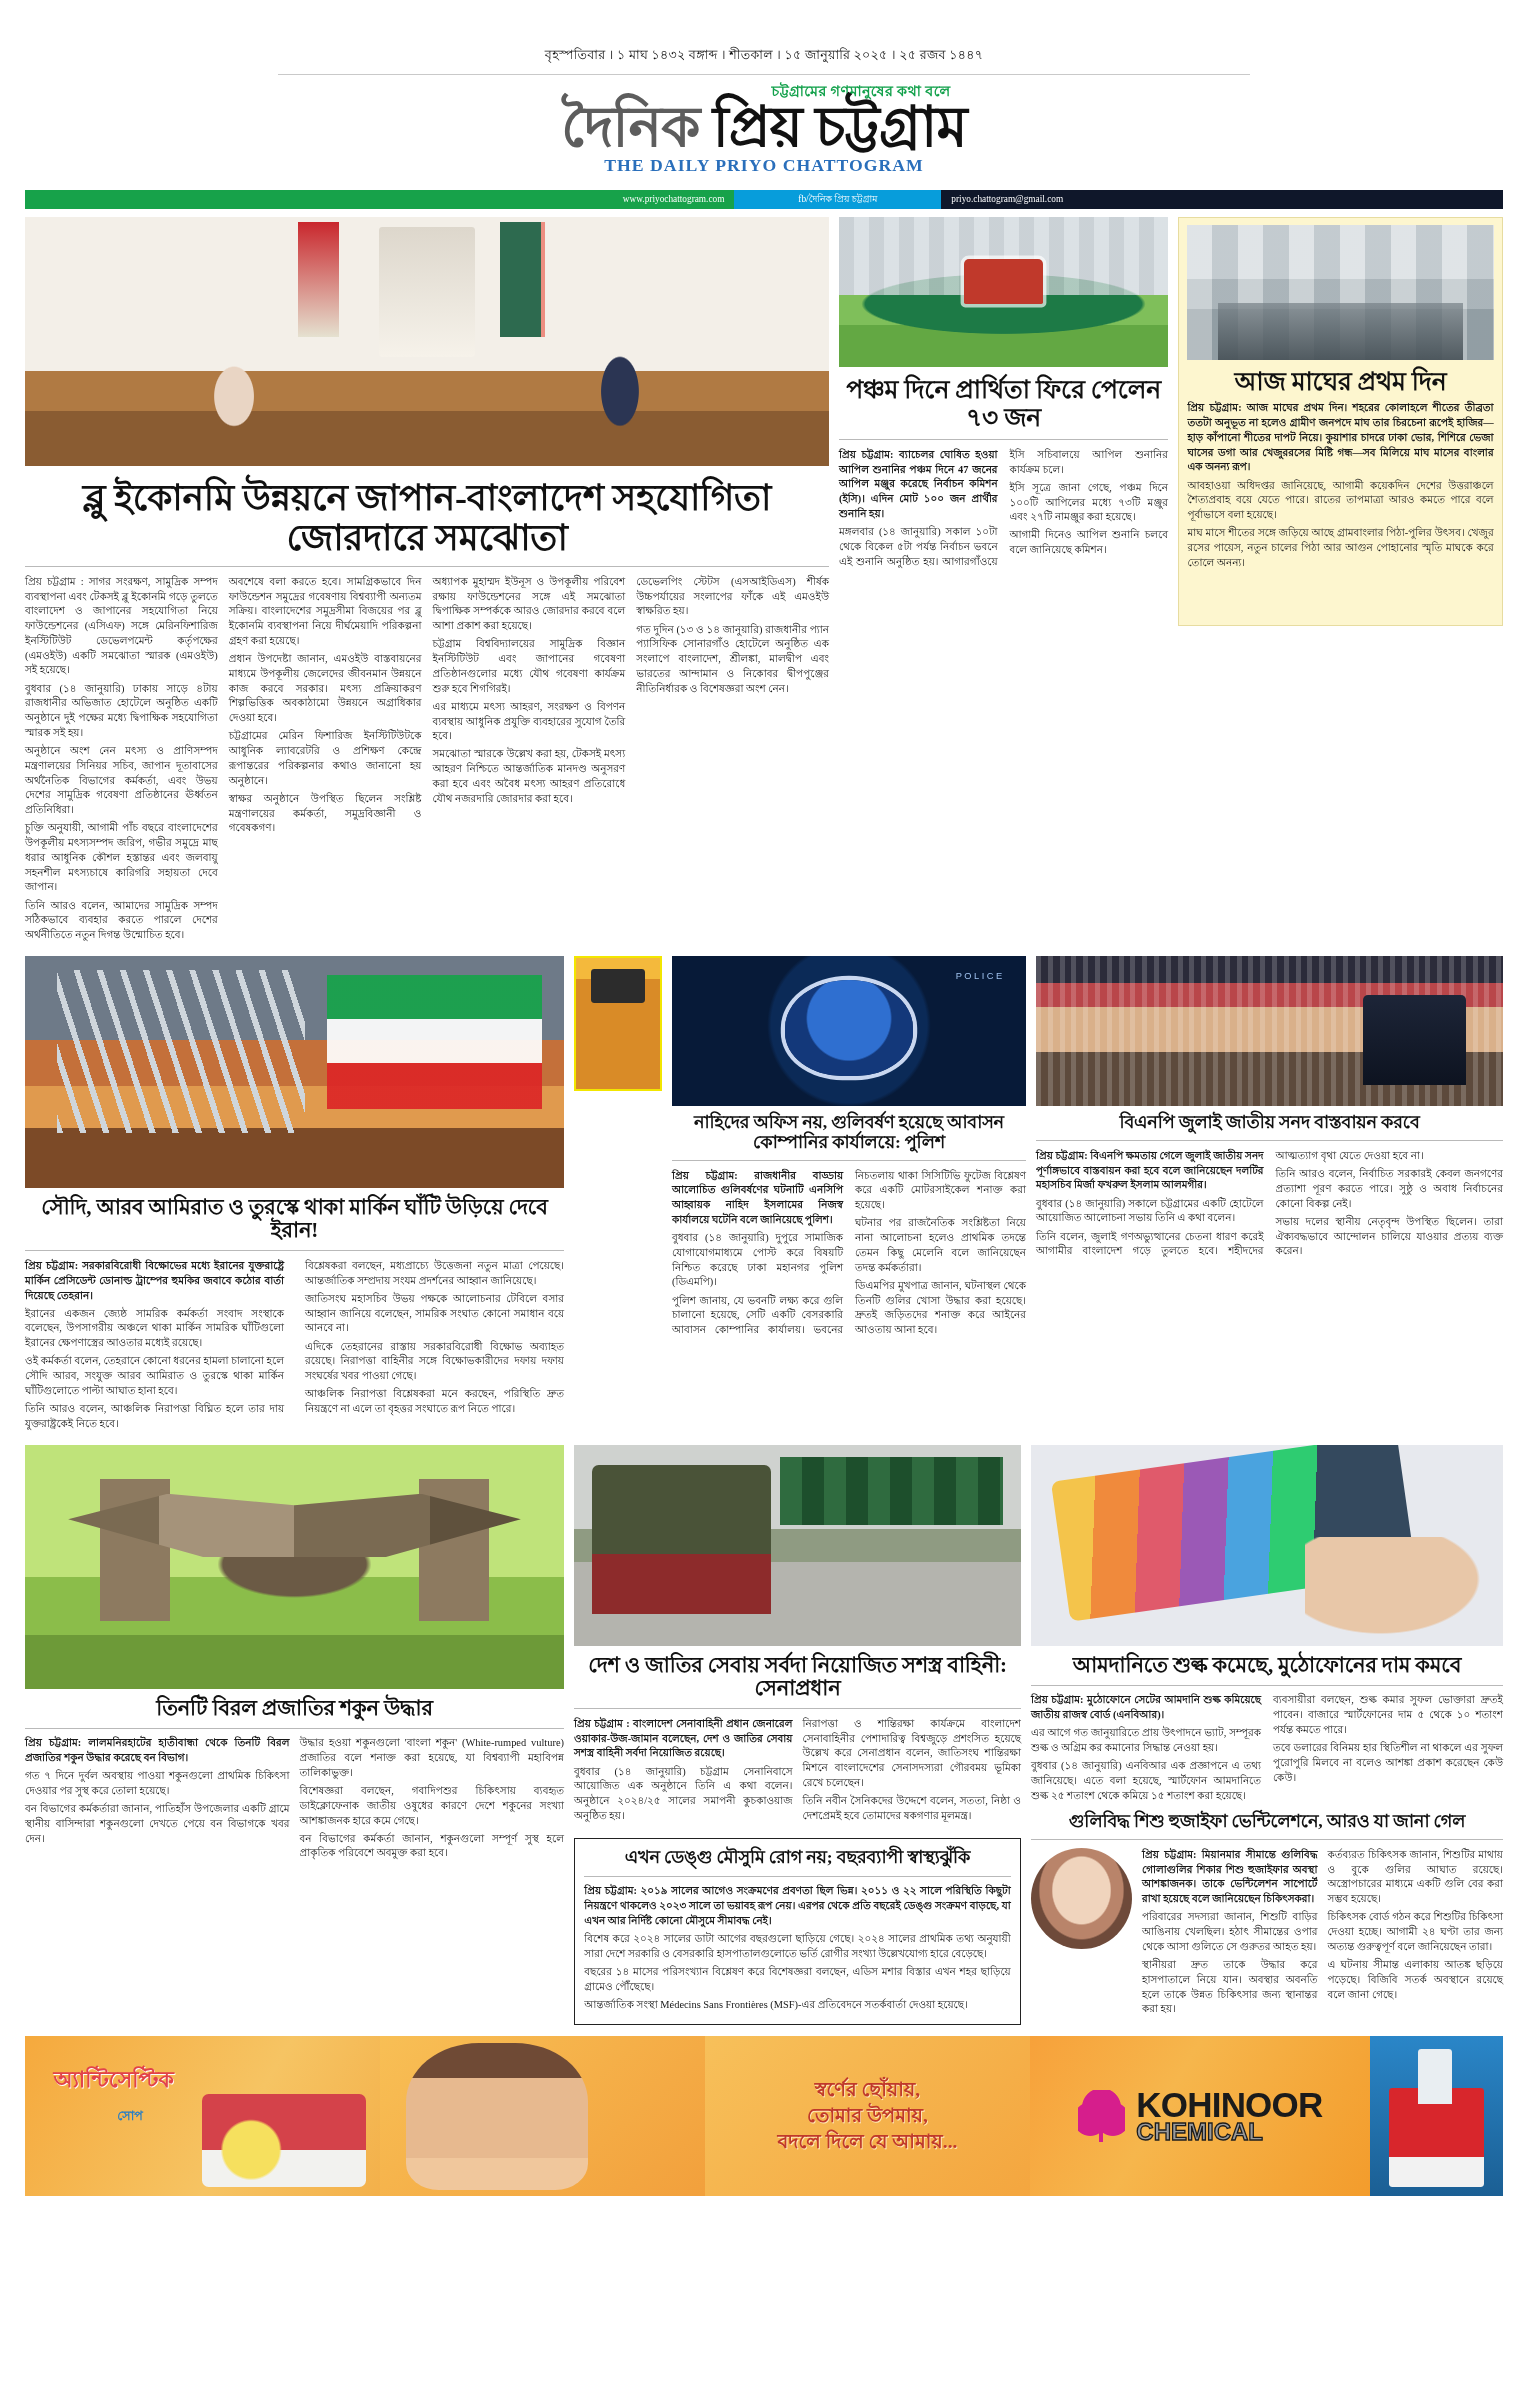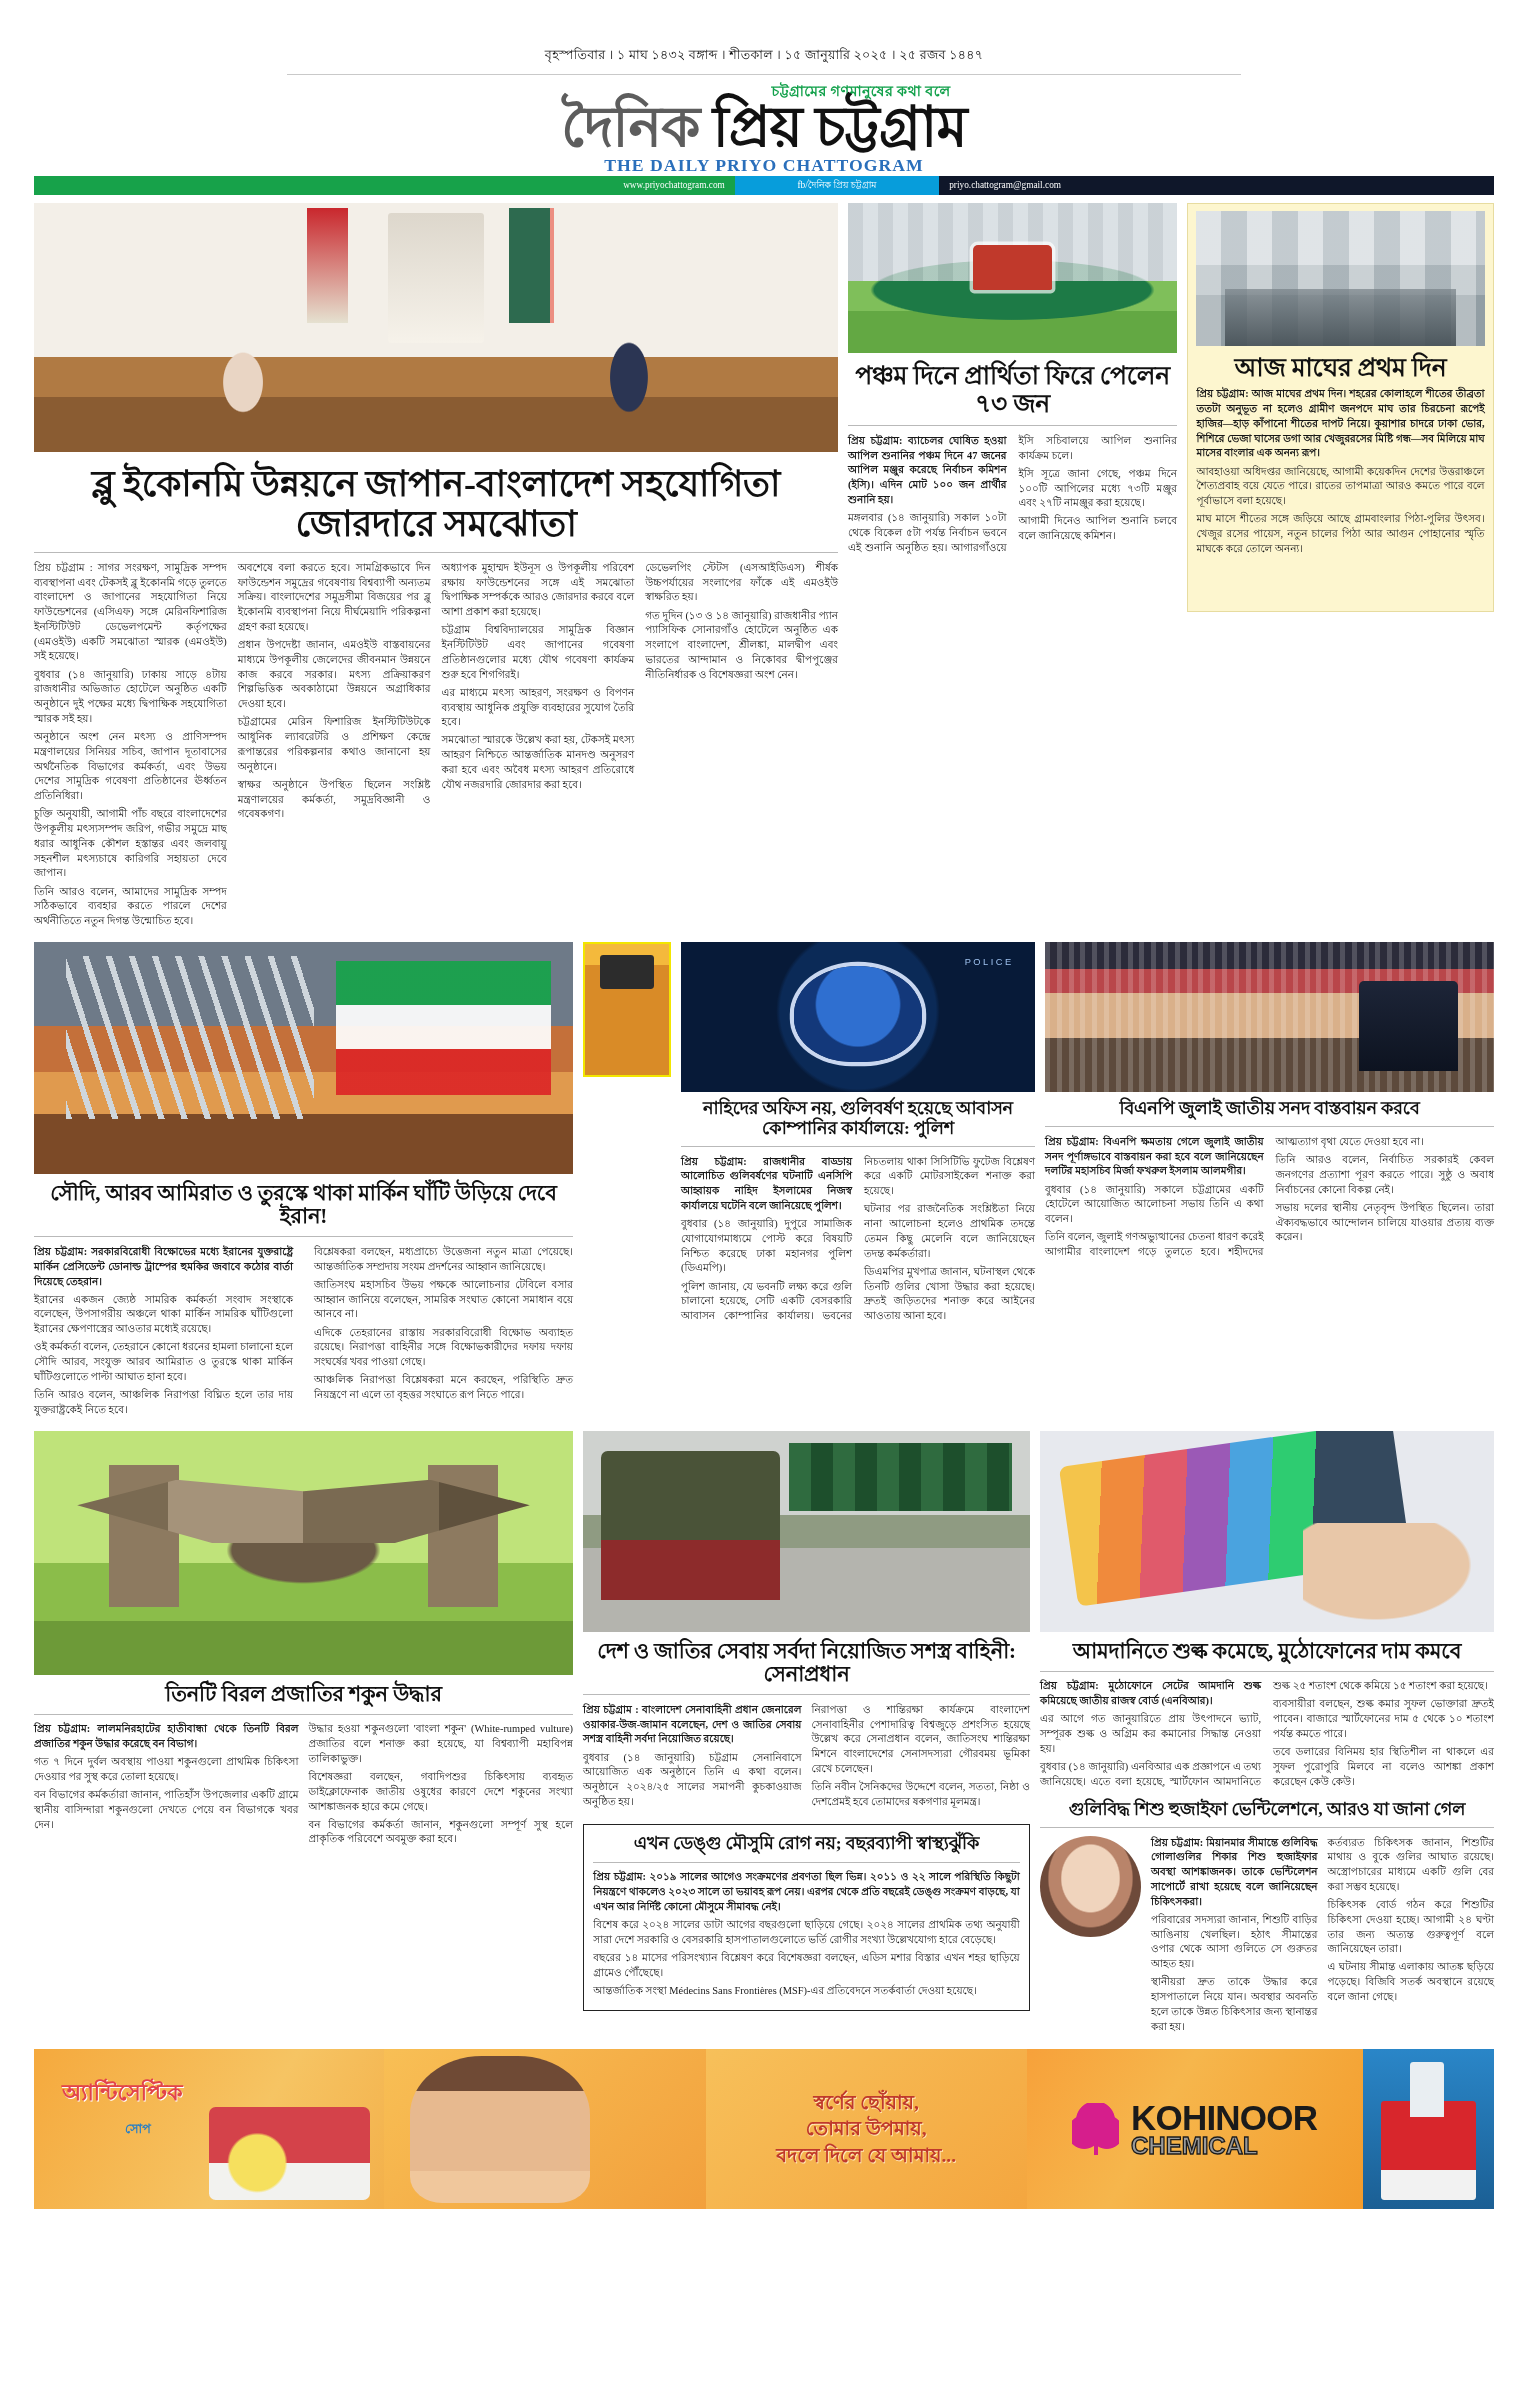--- a/index.html
+++ b/index.html
@@ -12,21 +12,21 @@
     font-family: "Liberation Serif", "DejaVu Serif", serif;
     color: #000;
     overflow: hidden;
   }
 
   .page {
     position: relative;
     width: 1528px;
     height: 2104px;
     background: #fff;
-    padding: 0 34px;
+    padding: 0 25px;
   }
 
   
   .dateline {
     text-align: center;
     font-size: 12.6px;
     padding-top: 46px;
     letter-spacing: 0.3px;
     color: #111;
   }
@@ -64,21 +64,21 @@
     font-size: 17.7px;
     font-weight: bold;
     letter-spacing: 1px;
     margin-top: 0.8px;
   }
 
   
   .colorbar {
     display: flex;
     height: 18.5px;
-    margin-top: 0;
+    margin-top: 14px;
     font-size: 9.3px;
     line-height: 18.5px;
     color: #fff;
     overflow: hidden;
   }
   .cb { display: flex; align-items: center; justify-content: center; }
   .cb-green  { flex: 0 0 48%;  background: #17a24a; justify-content: flex-end; padding-right: 10px; }
   .cb-blue   { flex: 0 0 14%;  background: #079ddb; }
   .cb-orange { flex: 1 1 auto; background: #0f172a; justify-content: flex-start; padding-left: 10px; }
   .row { display: flex; gap: 10px; }

